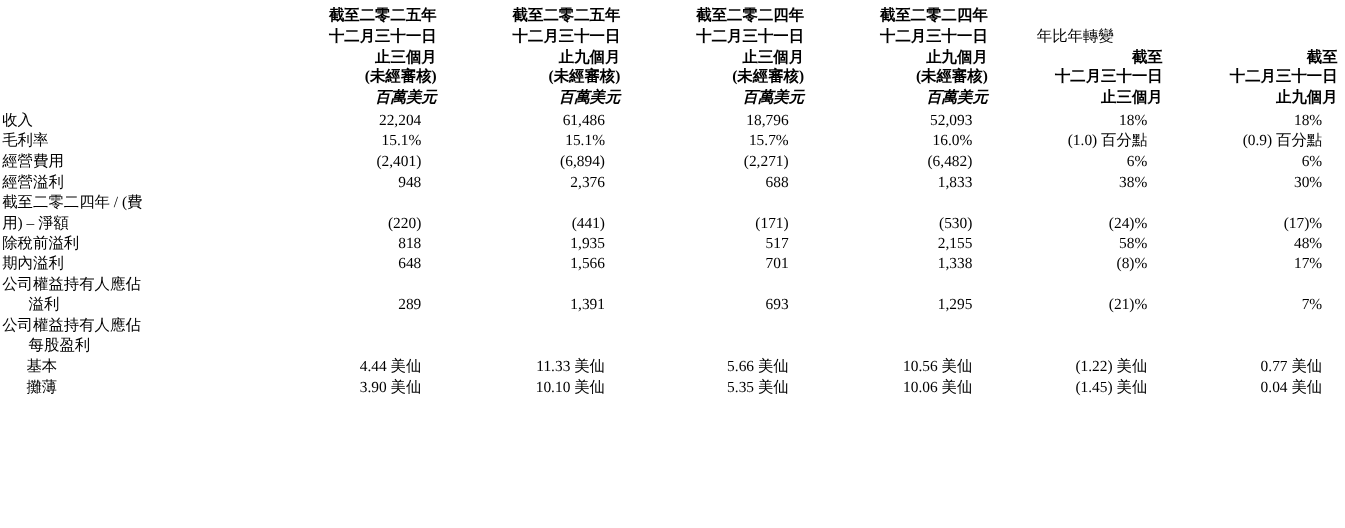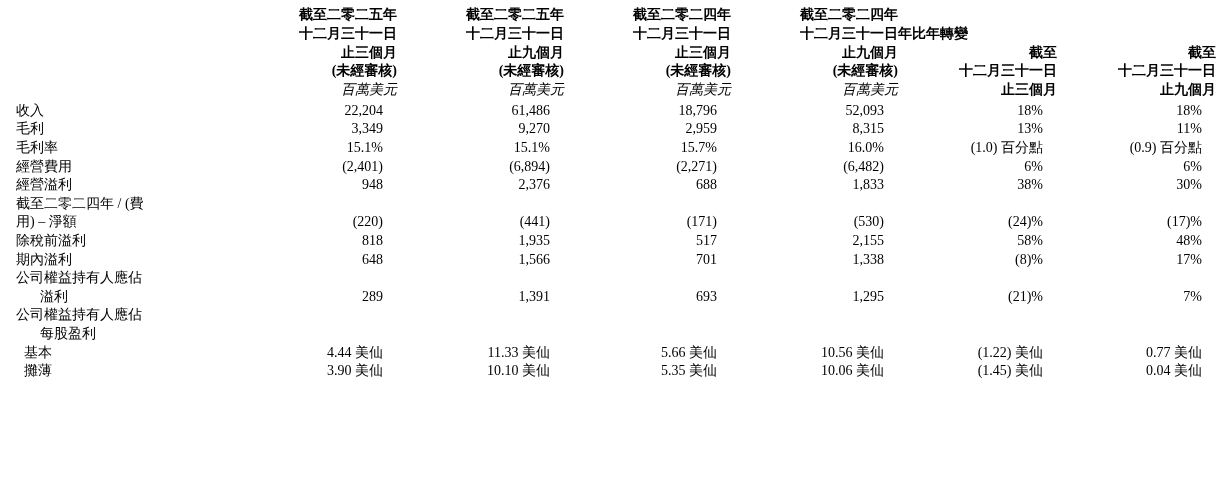--- a/index.html
+++ b/index.html
@@ -40,37 +40,37 @@
   thead td {
     text-align: right;
     padding-right: 14px;
     line-height: 1.34;
     vertical-align: bottom;
   }
   thead td.hdr-blank { padding: 0; }
 
   .hdr-line { display: block; white-space: nowrap; }
   .hdr-bold { font-weight: bold; }
-  .hdr-units { font-weight: normal; font-style: italic; }
+  .hdr-units { font-weight: bold; font-style: italic; }
 
   .yoy-title {
     display: block;
-    font-weight: bold;
-    text-align: left;
+    font-weight: normal;
+    text-align: center;
     white-space: nowrap;
   }
 
   tbody td {
     line-height: 1.33;
     padding-top: 1px;
     padding-bottom: 1px;
   }
   tbody td.label {
     text-align: left;
-    padding-left: 16px;
+    padding-left: 2px;
     white-space: normal;
   }
   tbody td.num {
     text-align: right;
     padding-right: 14px;
     white-space: nowrap;
   }
   .indent-1 { padding-left: 24px !important; }
   tr.tall td { line-height: 1.33; }
   .wrap-label { display: block; }
@@ -150,29 +150,20 @@
       <tr>
         <td class="label">收入</td>
         <td class="num">22,204</td>
         <td class="num">61,486</td>
         <td class="num">18,796</td>
         <td class="num">52,093</td>
         <td class="num">18%</td>
         <td class="num">18%</td>
       </tr>
 
-      <tr>
-        <td class="label">毛利</td>
-        <td class="num">3,349</td>
-        <td class="num">9,270</td>
-        <td class="num">2,959</td>
-        <td class="num">8,315</td>
-        <td class="num">13%</td>
-        <td class="num">11%</td>
-      </tr>
 
       <tr>
         <td class="label">毛利率</td>
         <td class="num">15.1%</td>
         <td class="num">15.1%</td>
         <td class="num">15.7%</td>
         <td class="num">16.0%</td>
         <td class="num">(1.0) 百分點</td>
         <td class="num">(0.9) 百分點</td>
       </tr>

